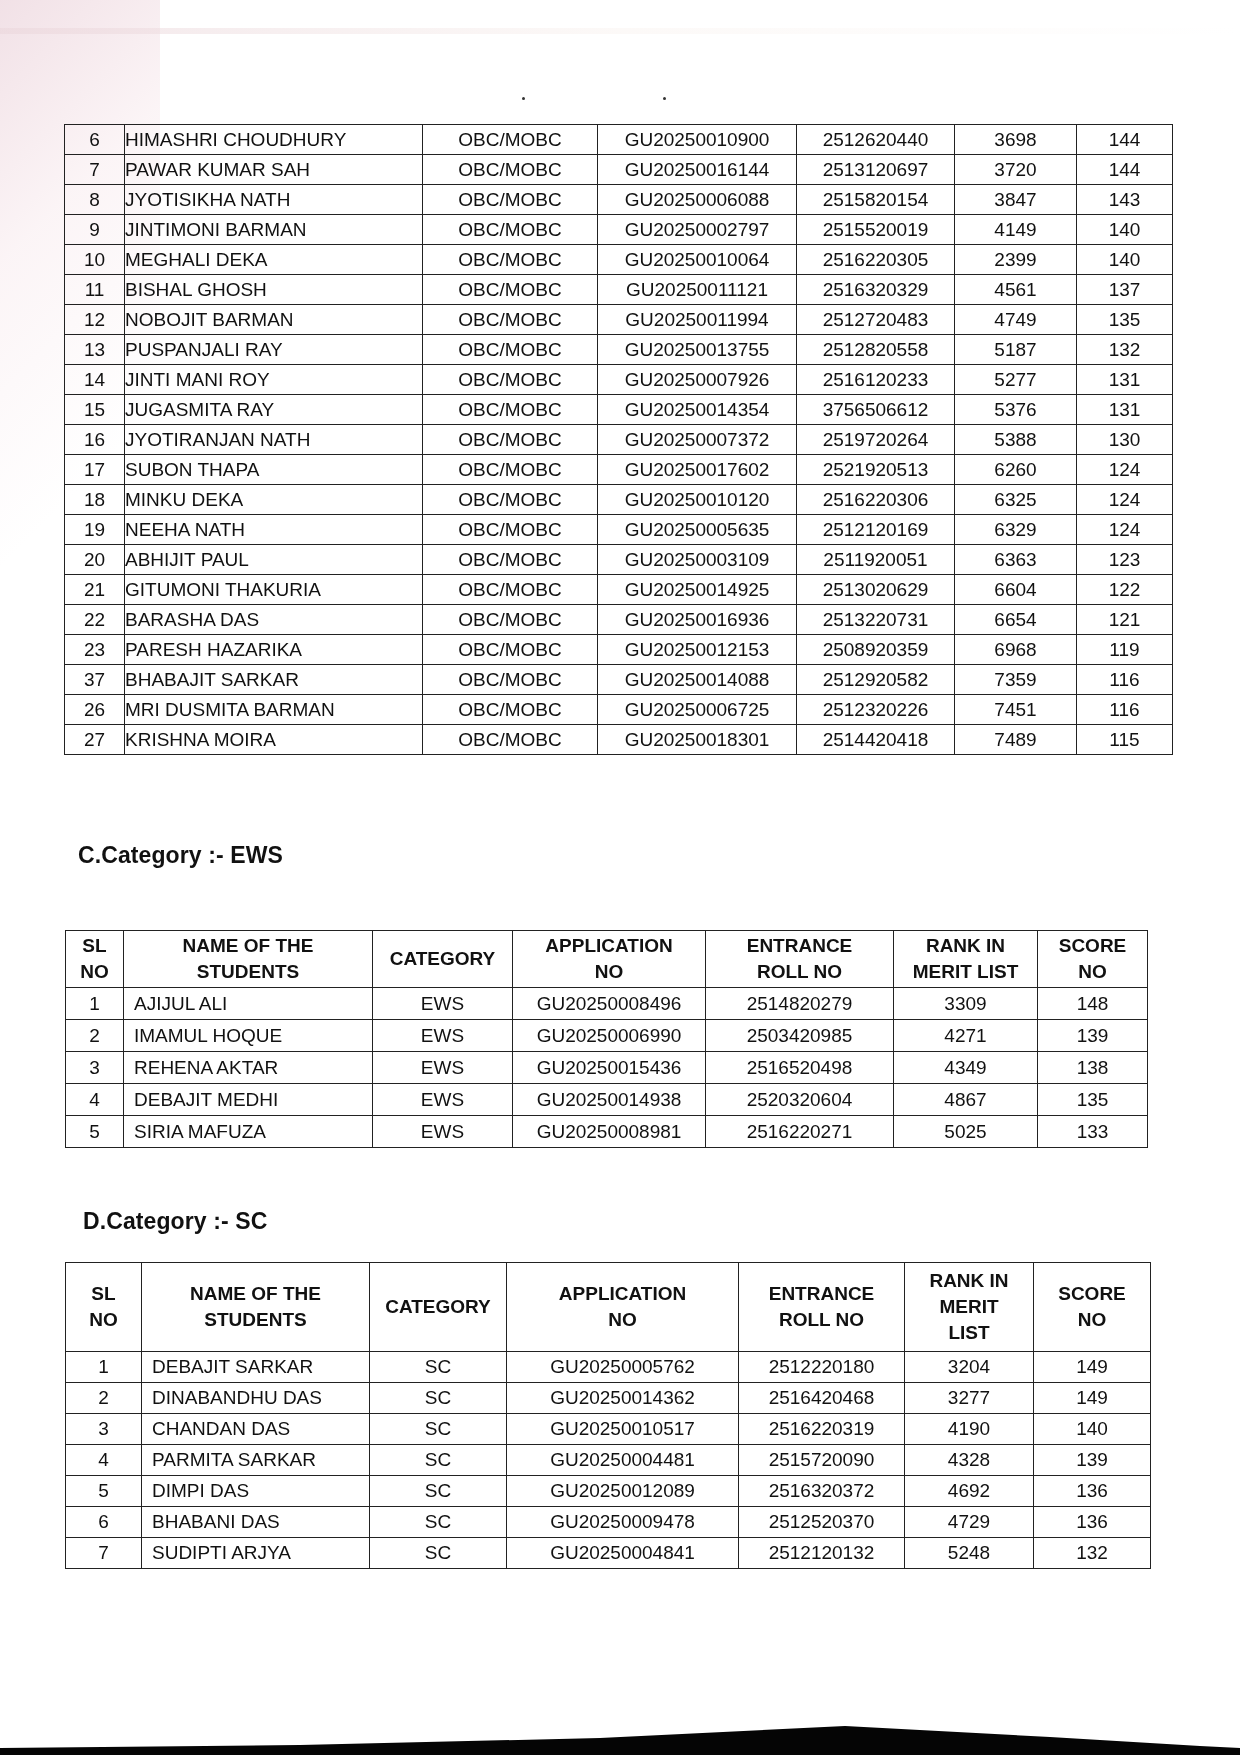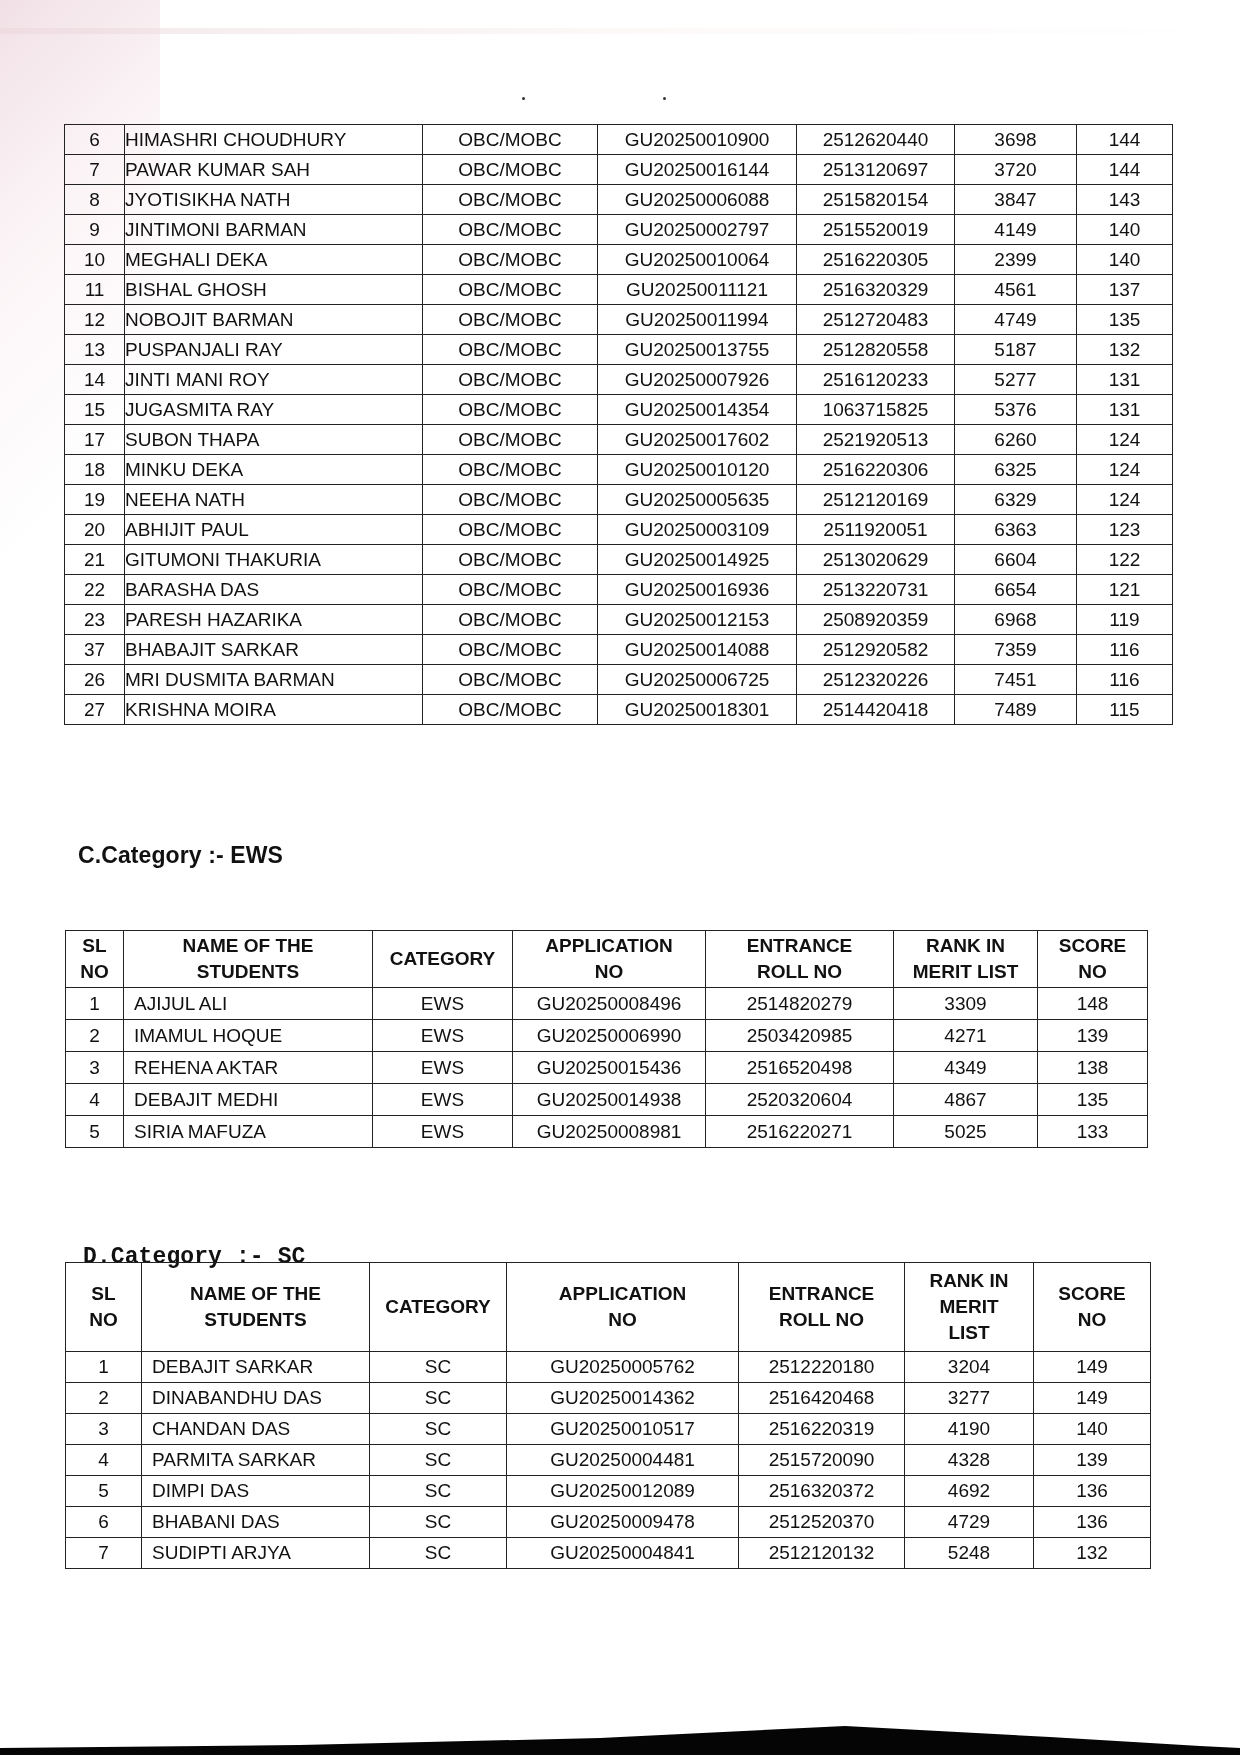--- a/index.html
+++ b/index.html
@@ -142,23 +142,32 @@
         <td class="c">GU20250007926</td>
         <td class="c">2516120233</td>
         <td class="c">5277</td>
         <td class="c">131</td>
       </tr>
       <tr>
         <td class="c">15</td>
         <td class="l name">JUGASMITA RAY</td>
         <td class="c">OBC/MOBC</td>
         <td class="c">GU20250014354</td>
-        <td class="c">1063715825</td>
+        <td class="c">3756506612</td>
         <td class="c">5376</td>
         <td class="c">131</td>
+      </tr>
+      <tr>
+        <td class="c">16</td>
+        <td class="l name">JYOTIRANJAN NATH</td>
+        <td class="c">OBC/MOBC</td>
+        <td class="c">GU20250007372</td>
+        <td class="c">2519720264</td>
+        <td class="c">5388</td>
+        <td class="c">130</td>
       </tr>
       <tr>
         <td class="c">17</td>
         <td class="l name">SUBON THAPA</td>
         <td class="c">OBC/MOBC</td>
         <td class="c">GU20250017602</td>
         <td class="c">2521920513</td>
         <td class="c">6260</td>
         <td class="c">124</td>
       </tr>
@@ -330,21 +339,21 @@
         <td class="l name">SIRIA MAFUZA</td>
         <td class="c">EWS</td>
         <td class="c">GU20250008981</td>
         <td class="c">2516220271</td>
         <td class="c">5025</td>
         <td class="c">133</td>
       </tr>
     </tbody>
 </table>
 
-<div class="heading" style="left:83px; top:1244px;font-family:Liberation Mono, monospace;">D.Category :- SC</div>
+<div class="heading" style="left:83px; top:1208px;">D.Category :- SC</div>
 <table class="grid" id="tbl-sc" style="left:65px; top:1262px; width:1085px;">
   <colgroup>
     <col style="width:76px">
       <col style="width:228px">
       <col style="width:137px">
       <col style="width:232px">
     <col style="width:166px">
       <col style="width:129px">
       <col style="width:117px">
   </colgroup>

